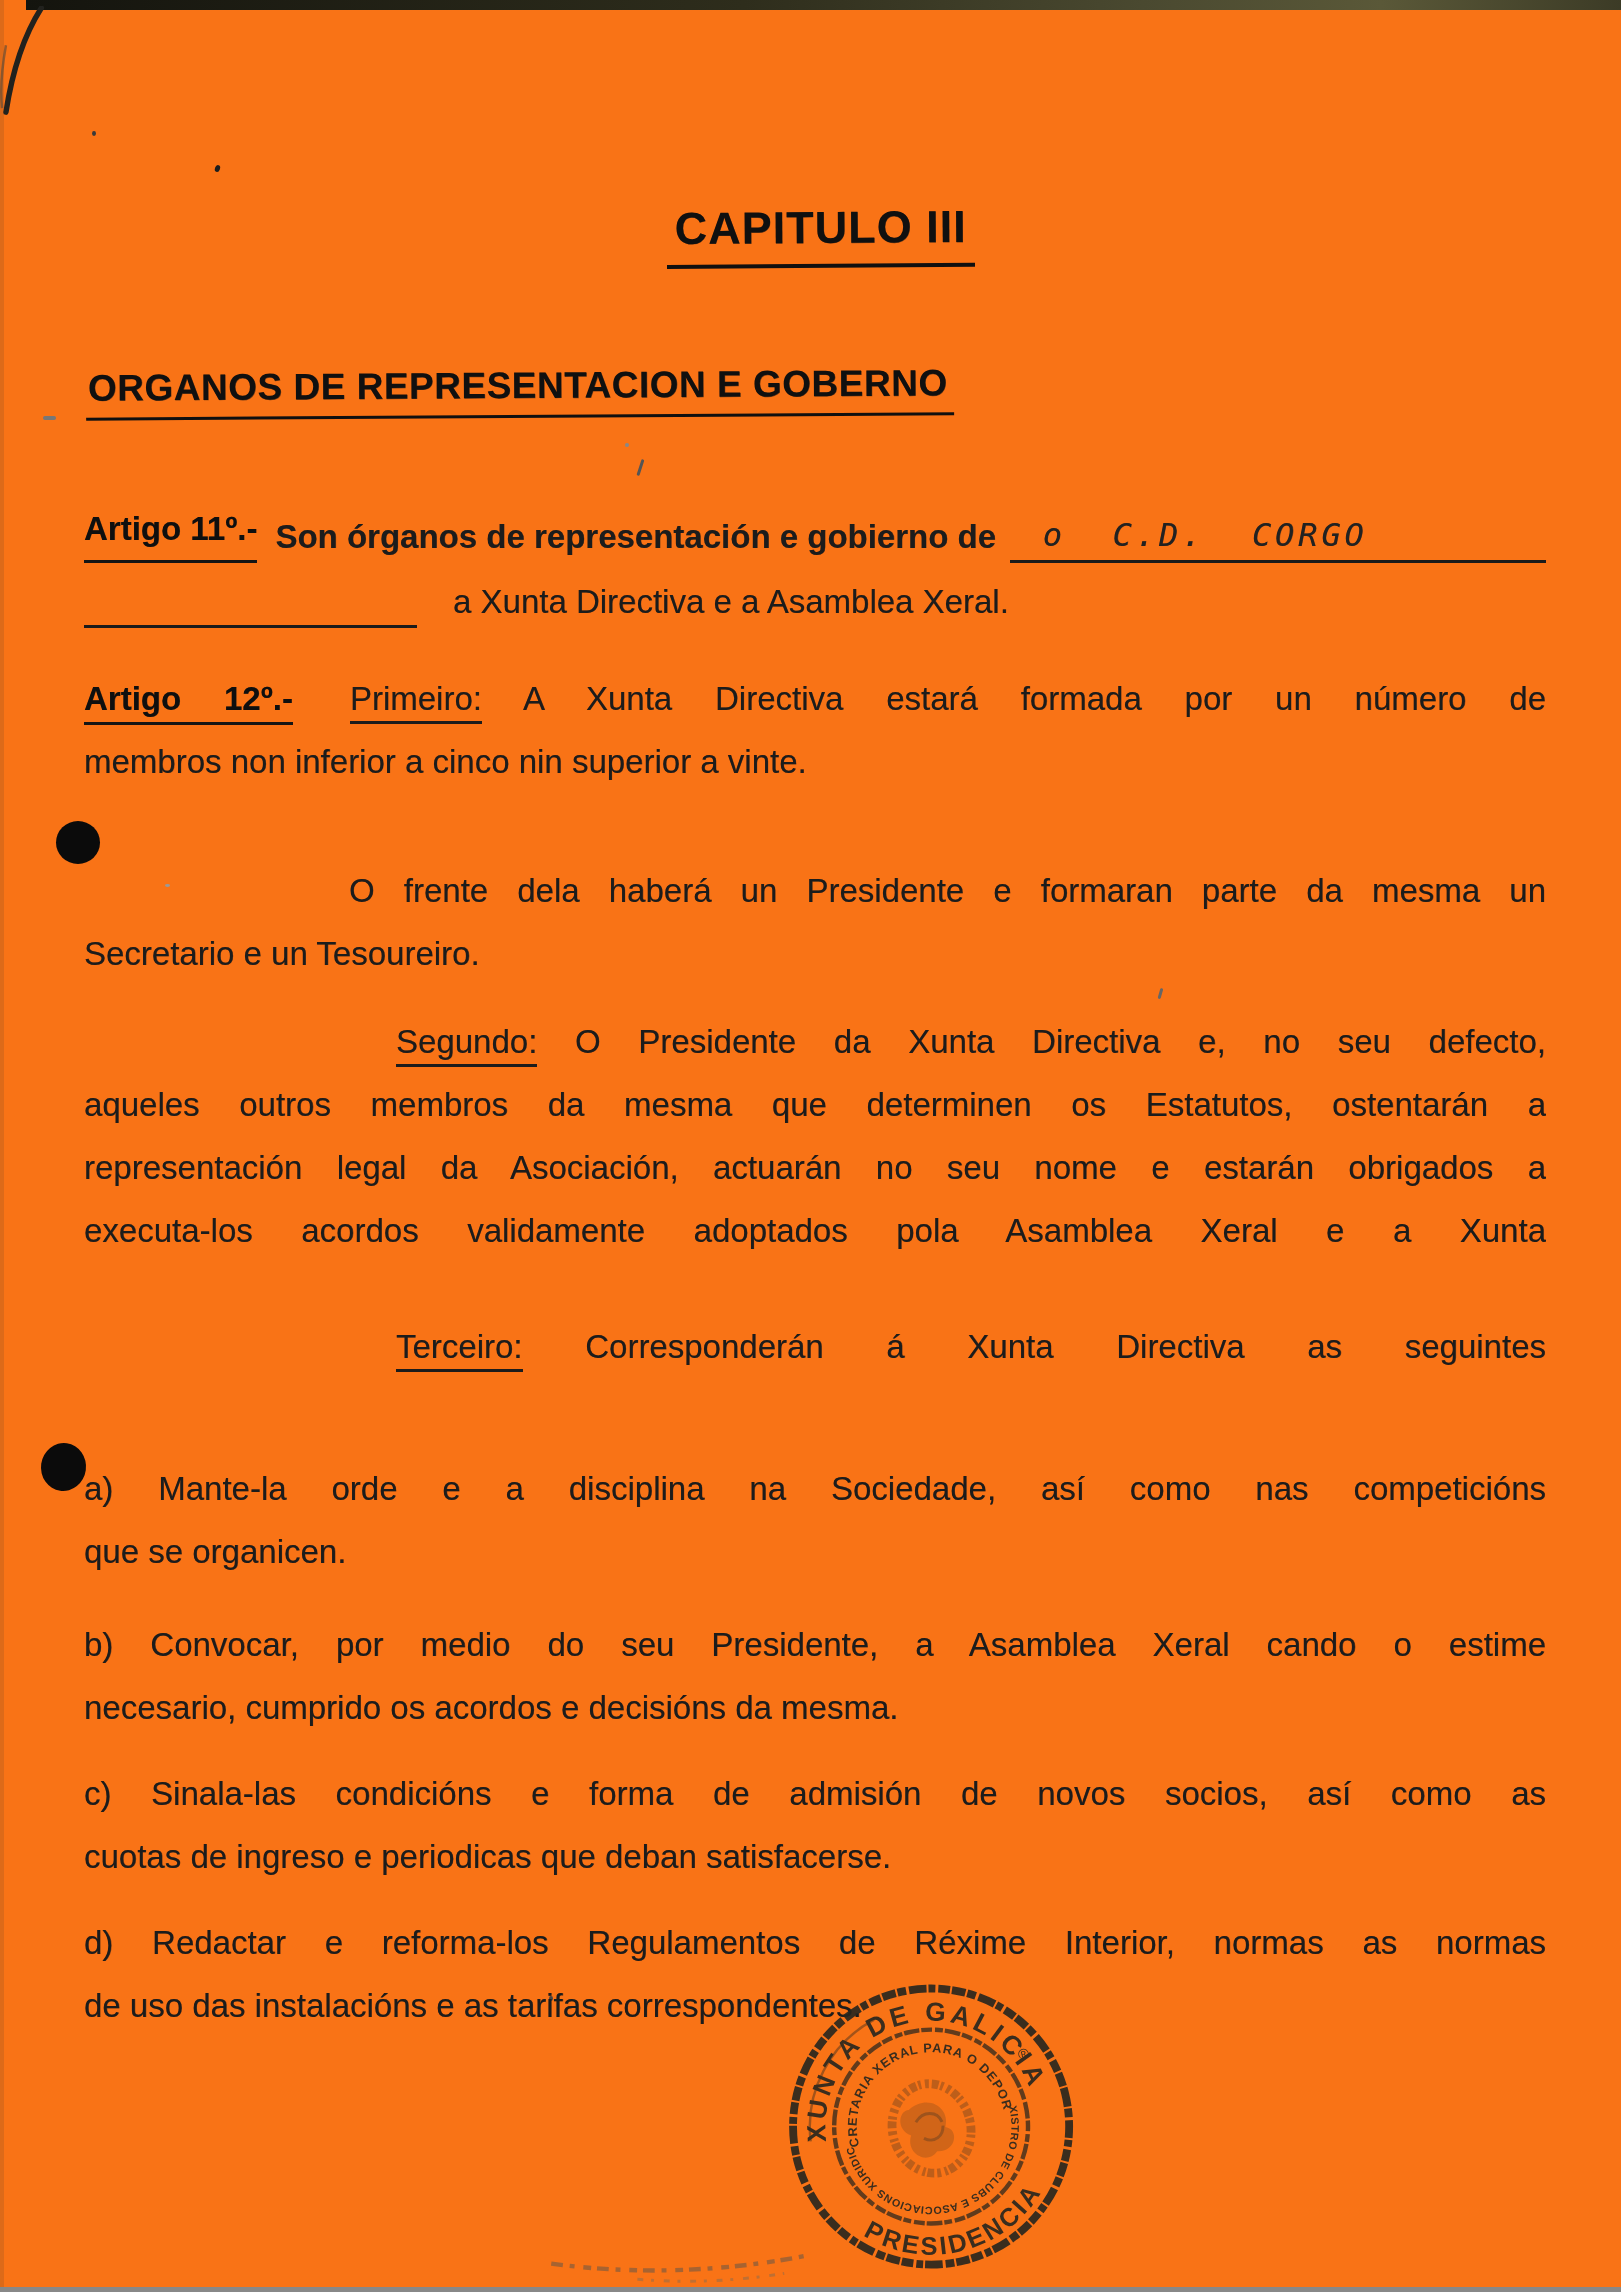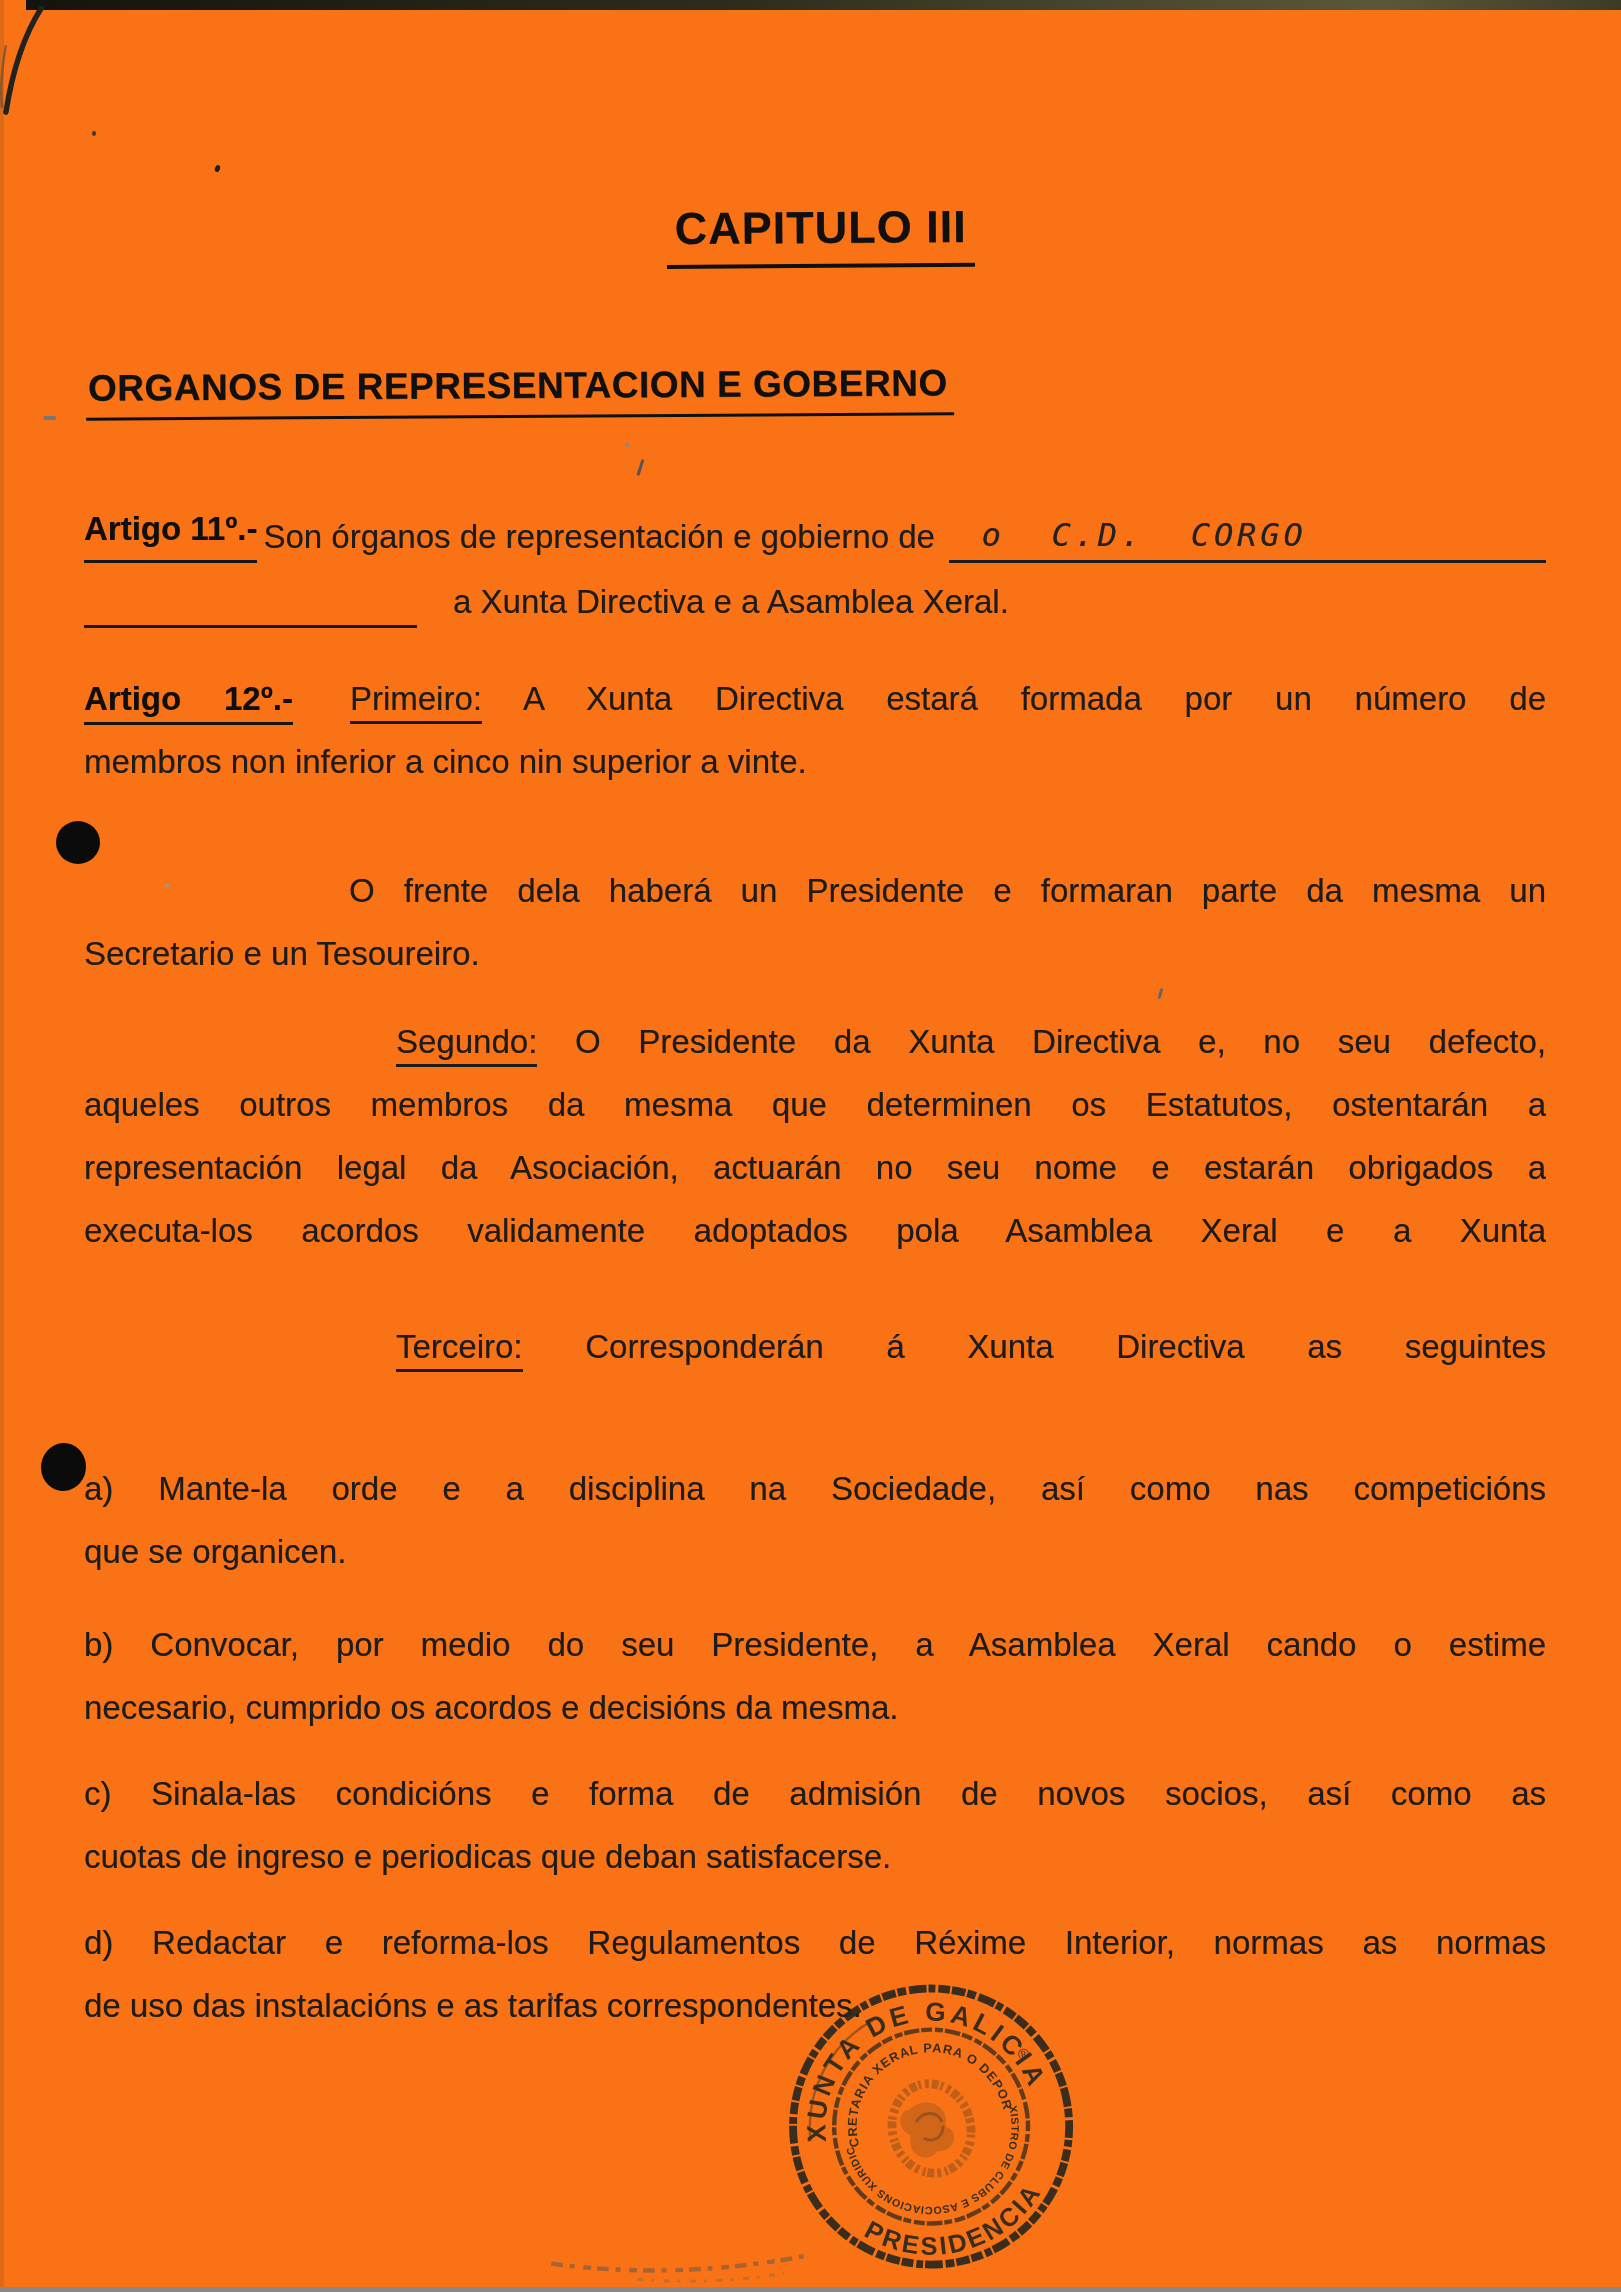--- a/index.html
+++ b/index.html
@@ -86,21 +86,21 @@
 
   <div class="title-wrap">
     <span class="title">CAPITULO III</span>
   </div>
 
   <div class="heading">ORGANOS DE REPRESENTACION E GOBERNO</div>
 
   <div class="para" style="top:506px;">
     <div class="flexline">
       <span class="t art-label">Artigo 11º.-</span>
-      <span class="t" style="margin-left:6px;">Son órganos de representación e gobierno de</span>
+      <span class="t" style="margin-left:18px;font-weight:bold;">Son órganos de representación e gobierno de</span>
       <span class="blank">
         <span class="typed">o C.D. CORGO</span>
       </span>
     </div>
     <div class="flexline" style="margin-top:7.8px;">
       <span class="blank2"></span>
       <span class="t after-blank">a Xunta Directiva e a Asamblea Xeral.</span>
     </div>
   </div>
 

